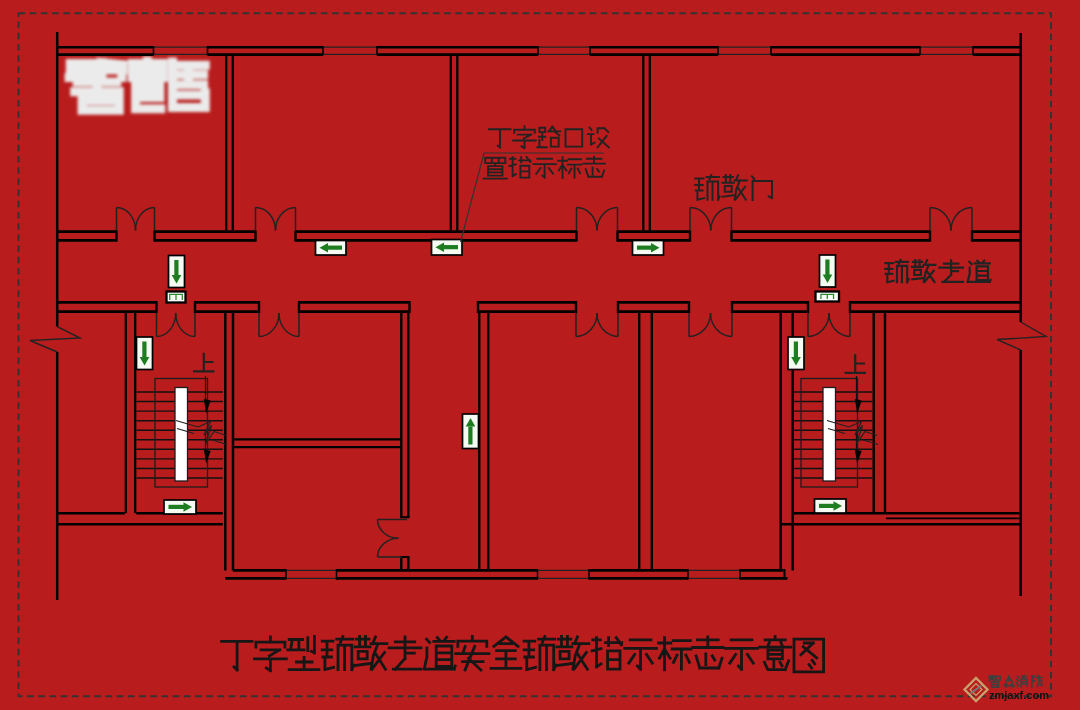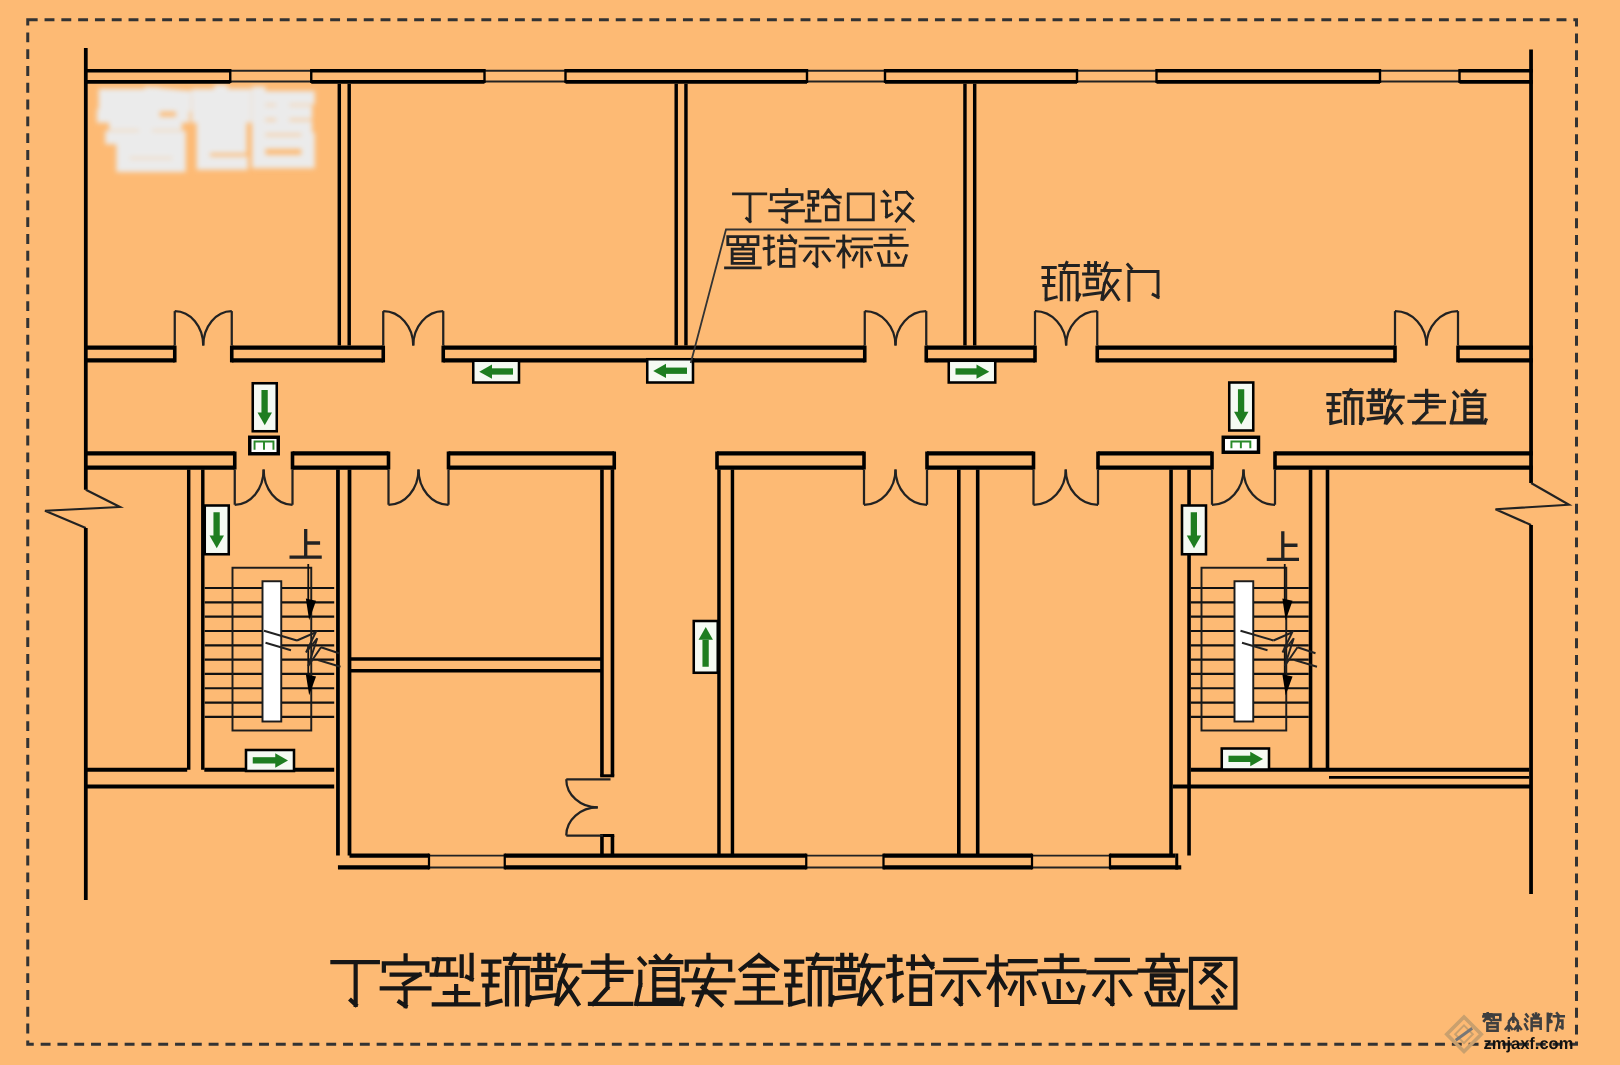--- a/index.html
+++ b/index.html
@@ -1,15 +1,15 @@
 <!DOCTYPE html>
 <html><head><meta charset="utf-8">
 <style>
 html,body{margin:0;padding:0;background:#fff;}
-#c{position:relative;width:1080px;height:710px;background:#fdba74;overflow:hidden;font-family:"Liberation Sans",sans-serif;}
+#c{position:relative;width:1080px;height:710px;background:#b91c1c;overflow:hidden;font-family:"Liberation Sans",sans-serif;}
 </style></head>
 <body>
 <div id="c">
 <svg width="1080" height="710" viewBox="0 0 1080 710">
 <rect x="18.5" y="13.2" width="1032.5" height="683" fill="none" stroke="#333" stroke-width="2.0" stroke-dasharray="6.6 4.6"></rect>
 <defs>
         <filter id="wb" x="-20%" y="-20%" width="140%" height="140%">
           <feGaussianBlur stdDeviation="1.6"></feGaussianBlur>
         </filter>
       </defs>

